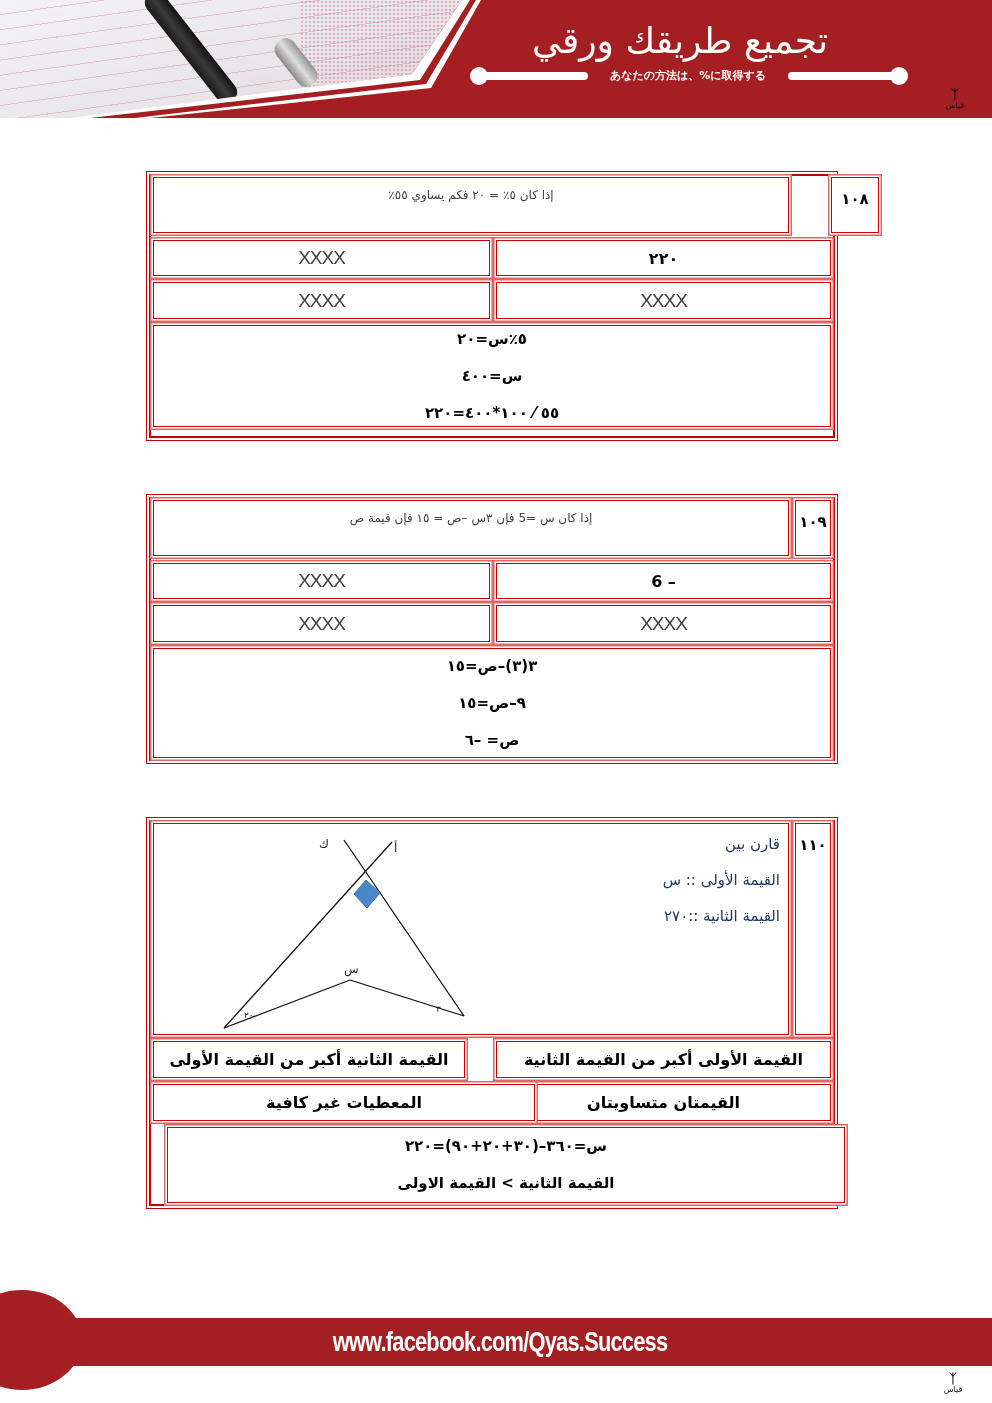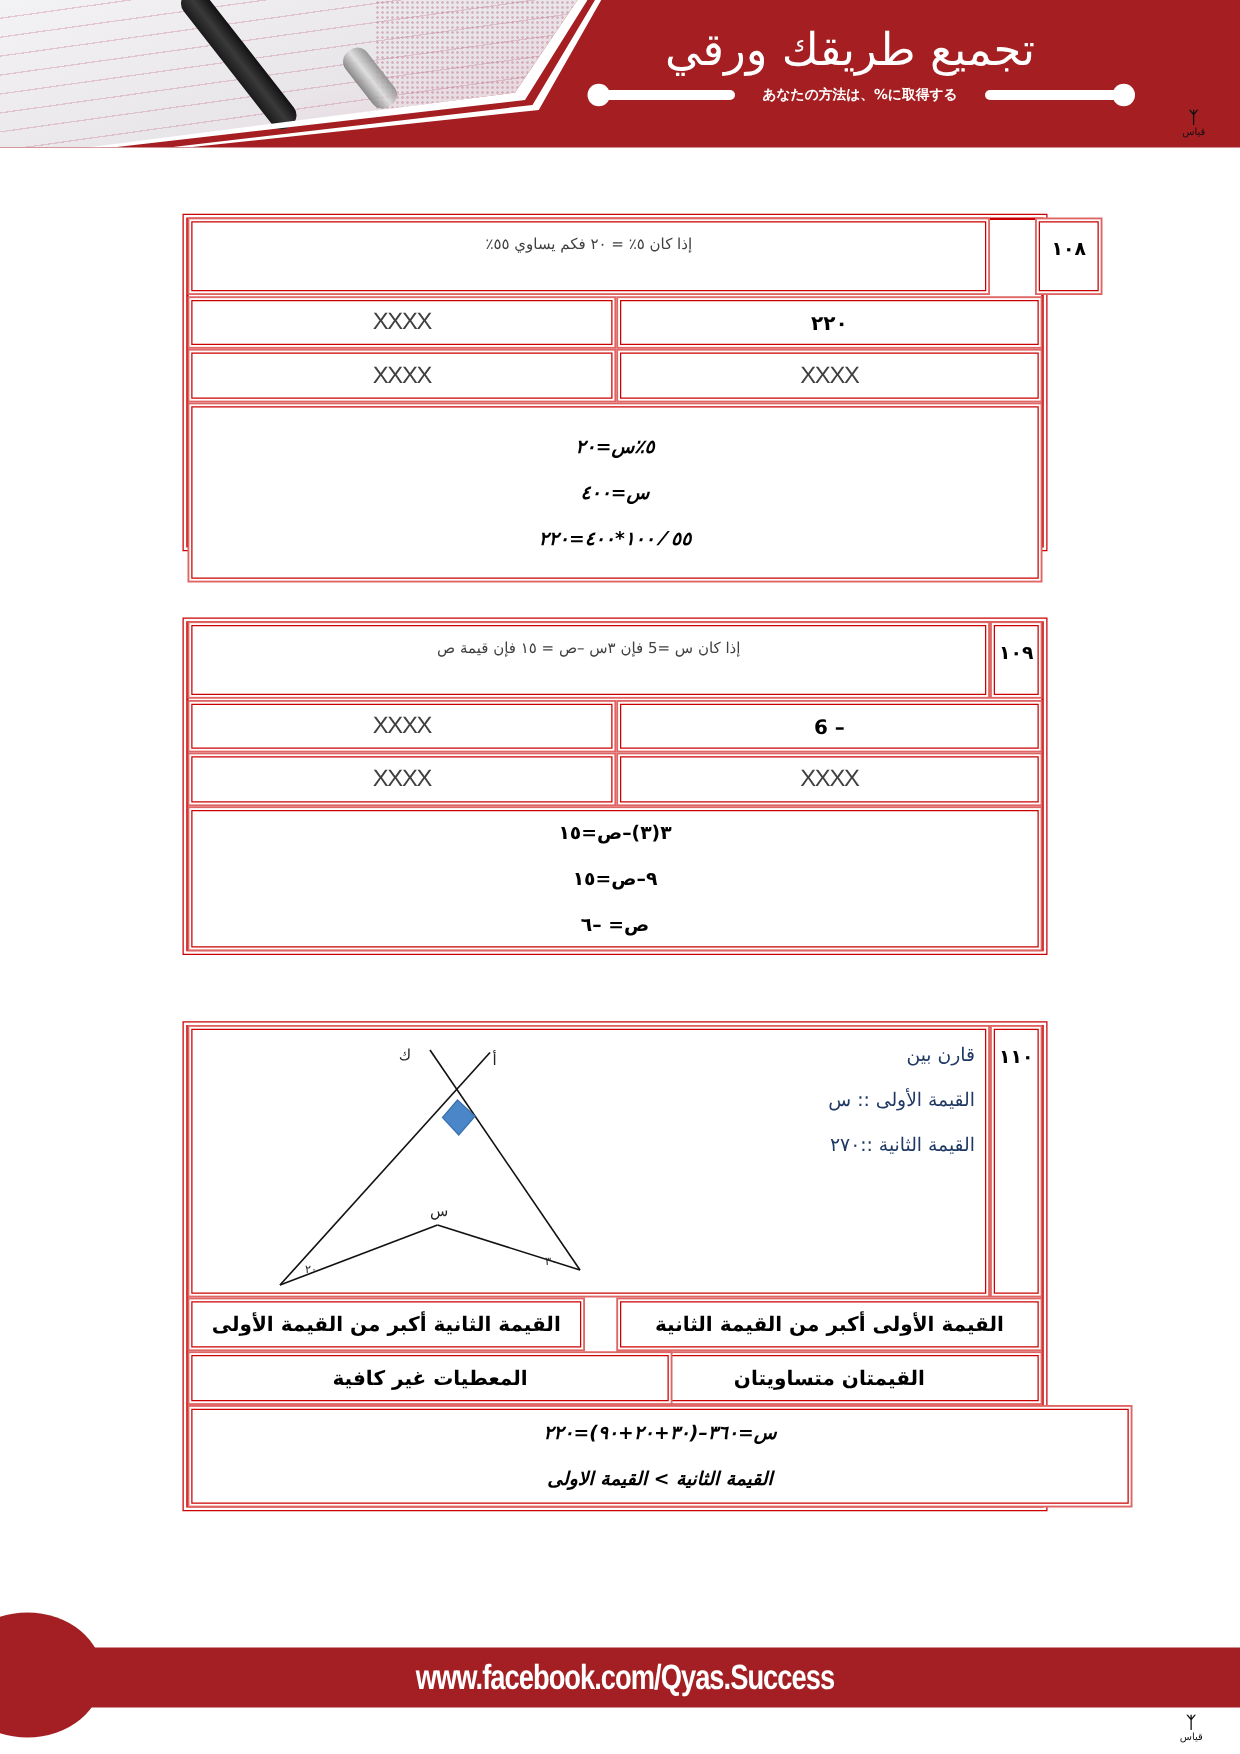--- a/index.html
+++ b/index.html
@@ -121,21 +121,21 @@
   </div>
 </div>
 
 <div class="qtable" style="top:171px; height:270px;">
   <div class="cell num" style="left:648px; top:5px; width:48px; height:56px;margin-left:36px;">١٠٨</div>
   <div class="cell question" style="left:6px; top:5px; width:636px; height:56px;">إذا كان ٥٪ = ٢٠ فكم يساوي ٥٥٪</div>
   <div class="cell option" style="left:349px; top:68px; width:335px; height:36px;">٢٢٠</div>
   <div class="cell option placeholder" style="left:6px; top:68px; width:337px; height:36px;">XXXX</div>
   <div class="cell option placeholder" style="left:349px; top:110px; width:335px; height:37px;">XXXX</div>
   <div class="cell option placeholder" style="left:6px; top:110px; width:337px; height:37px;">XXXX</div>
-  <div class="cell solution" style="left:6px; top:153px; width:678px; height:138px;font-style:italic;">
+  <div class="cell solution" style="left:6px; top:153px; width:678px; height:102px;">
     <div>٥٪س=٢٠</div>
     <div>س=٤٠٠</div>
     <div>٥٥ ⁄ ١٠٠*٤٠٠=٢٢٠</div>
   </div>
 </div>
 
 <div class="qtable" style="top:494px; height:270px;">
   <div class="cell num" style="left:648px; top:5px; width:36px; height:56px;">١٠٩</div>
   <div class="cell question" style="left:6px; top:5px; width:636px; height:56px;">إذا كان س =5 فإن ٣س –ص = ١٥ فإن قيمة ص</div>
   <div class="cell option" style="left:349px; top:68px; width:335px; height:36px; direction:ltr;">6 –</div>
@@ -167,21 +167,21 @@
       <text x="180" y="22" font-size="12" fill="#222" font-family="DejaVu Sans, sans-serif">أ</text>
       <text x="130" y="143" font-size="12" fill="#222" font-family="DejaVu Sans, sans-serif">س</text>
       <text x="30" y="188" font-size="9" fill="#222" font-family="DejaVu Sans, sans-serif">٢٠</text>
       <text x="222" y="182" font-size="9" fill="#222" font-family="DejaVu Sans, sans-serif">٣٠</text>
     </svg>
   </div>
   <div class="cell option" style="left:349px; top:223px; width:335px; height:37px;">القيمة الأولى أكبر من القيمة الثانية</div>
   <div class="cell option" style="left:6px; top:223px; width:312px; height:37px;">القيمة الثانية أكبر من القيمة الأولى</div>
   <div class="cell option" style="left:349px; top:266px; width:335px; height:37px;">القيمتان متساويتان</div>
   <div class="cell option" style="left:6px; top:266px; width:382px; height:37px;">المعطيات غير كافية</div>
-  <div class="cell solution" style="left:6px; top:309px; width:750px; height:76px;font-style:italic;">
+  <div class="cell solution" style="left:20px; top:309px; width:678px; height:76px;">
     <div>س=٣٦٠–(٣٠+٢٠+٩٠)=٢٢٠</div>
     <div>القيمة الثانية &gt; القيمة الاولى</div>
   </div>
 </div>
 
 <div class="footer-circle"></div>
 <div class="footer-bar"></div>
 <div class="footer-url">www.facebook.com/Qyas.Success</div>
 <div class="logo-small" style="left:938px; top:1372px;">
   <div class="mark">ᛉ</div>

